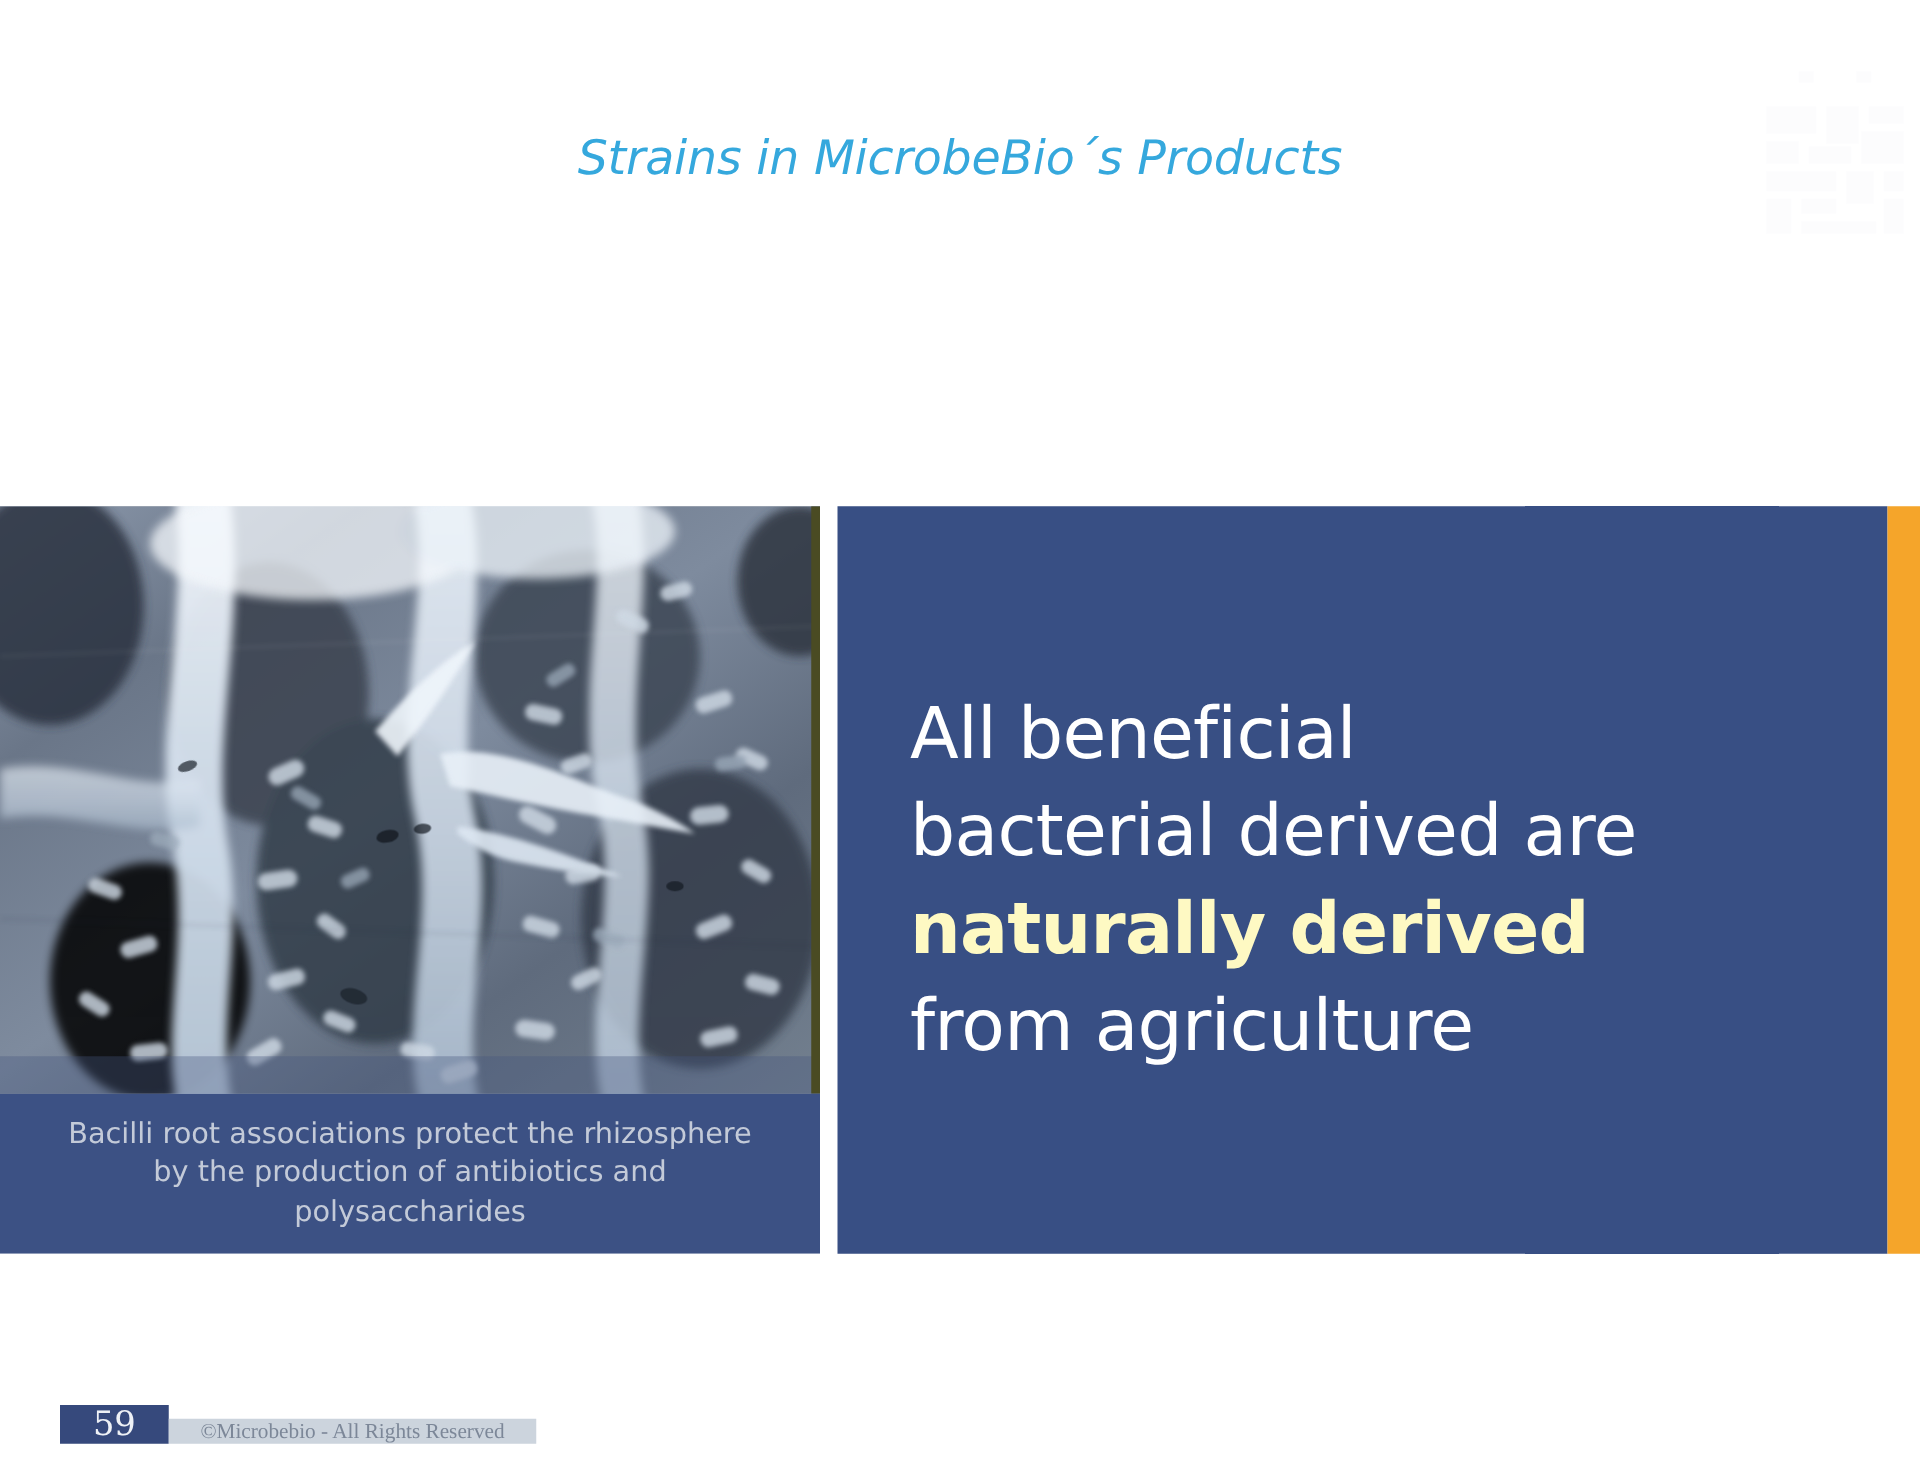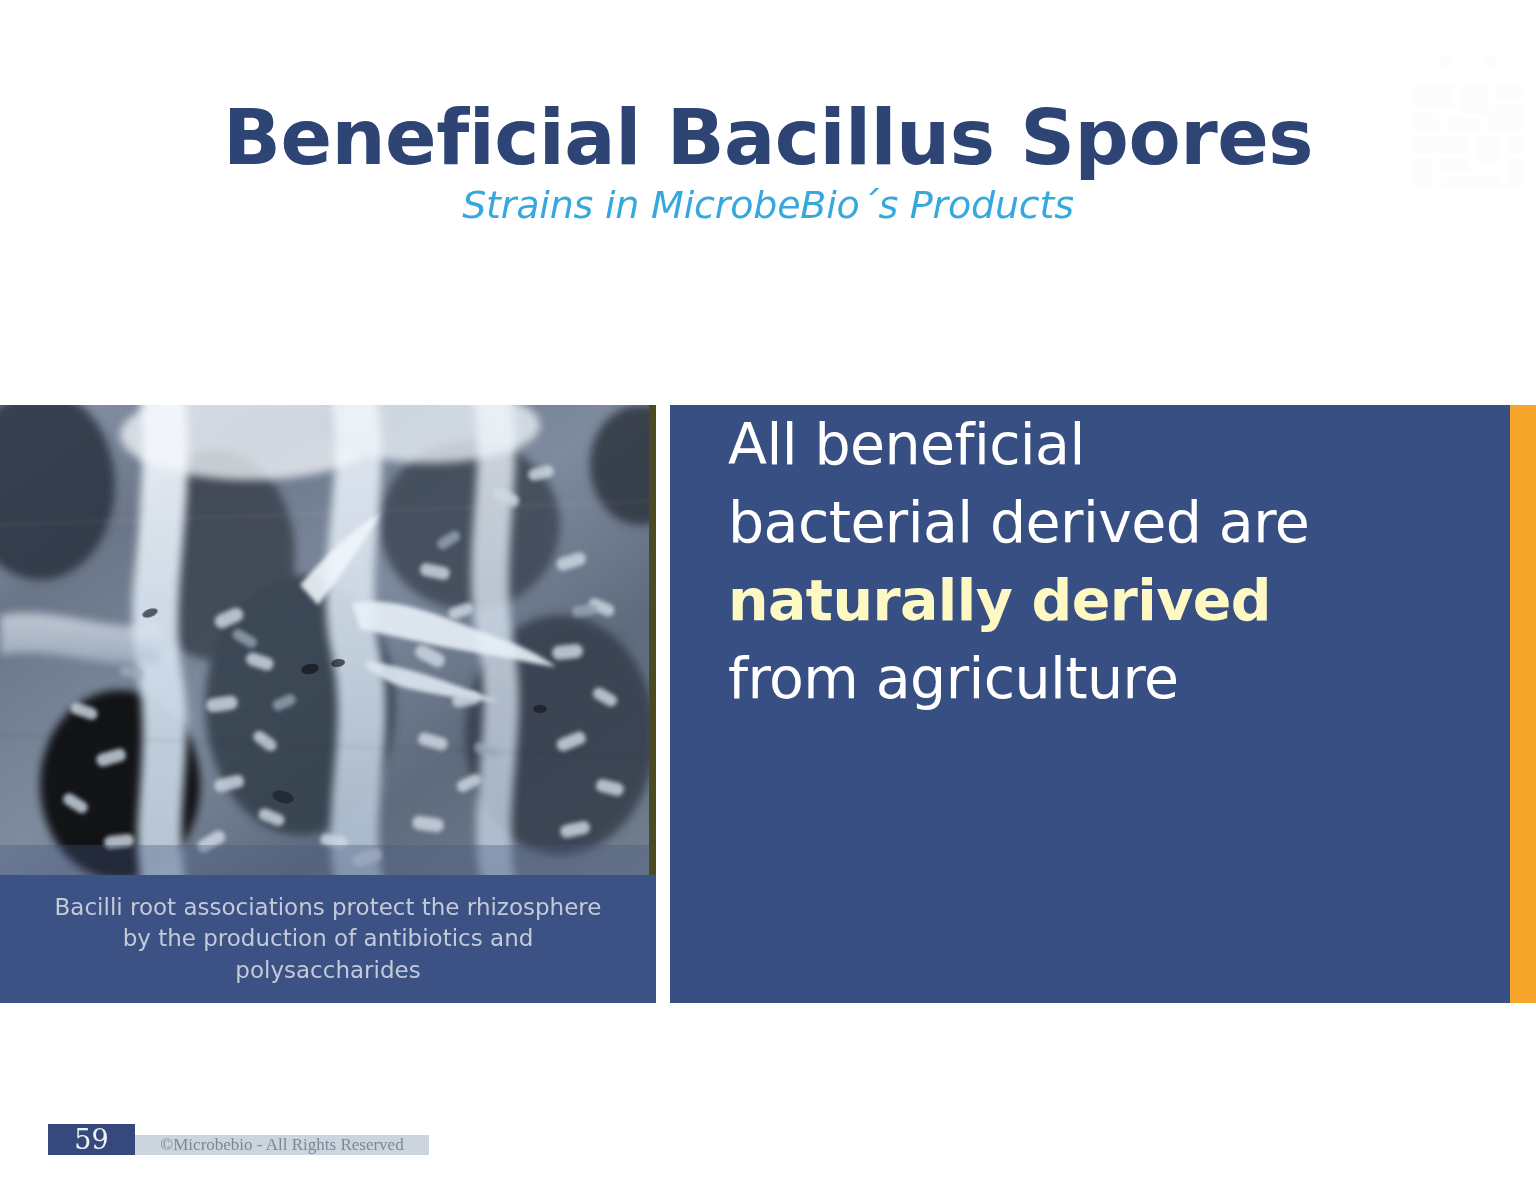--- a/index.html
+++ b/index.html
@@ -113,21 +113,21 @@
   
   .text-panel {
     position: absolute;
     left: 670px;
     top: 405px;
     width: 840px;
     height: 598px;
     background: #384f84;
     display: flex;
     flex-direction: column;
-    justify-content: flex-start;
+    justify-content: center;
   }
   .statement {
     margin: 0;
     padding: 0 26px 0 58px;
     font-family: "DejaVu Sans", sans-serif;
     font-size: 57px;
     font-weight: 400;
     line-height: 1.37;
     color: #ffffff;
     letter-spacing: -0.6px;
@@ -198,21 +198,20 @@
         <rect x="126" y="82" width="16" height="16"></rect>
         <rect x="32" y="104" width="20" height="28"></rect>
         <rect x="60" y="104" width="28" height="12"></rect>
         <rect x="60" y="122" width="60" height="10"></rect>
         <rect x="126" y="104" width="16" height="28"></rect>
       </g>
     </svg>
   </div>
 
   <div class="title-block">
-    <div class="slide-title">Beneficial Bacillus Spores</div>
     <div class="slide-subtitle">Strains in MicrobeBio´s Products</div>
   </div>
 
   <div class="photo-panel">
 
     <div class="micrograph">
       <svg viewBox="0 0 656 470" xmlns="http://www.w3.org/2000/svg" preserveAspectRatio="none">
         <defs>
           <linearGradient id="bgRoot" x1="0" y1="0" x2="1" y2="1">
             <stop offset="0%" stop-color="#8d9aad"></stop>

